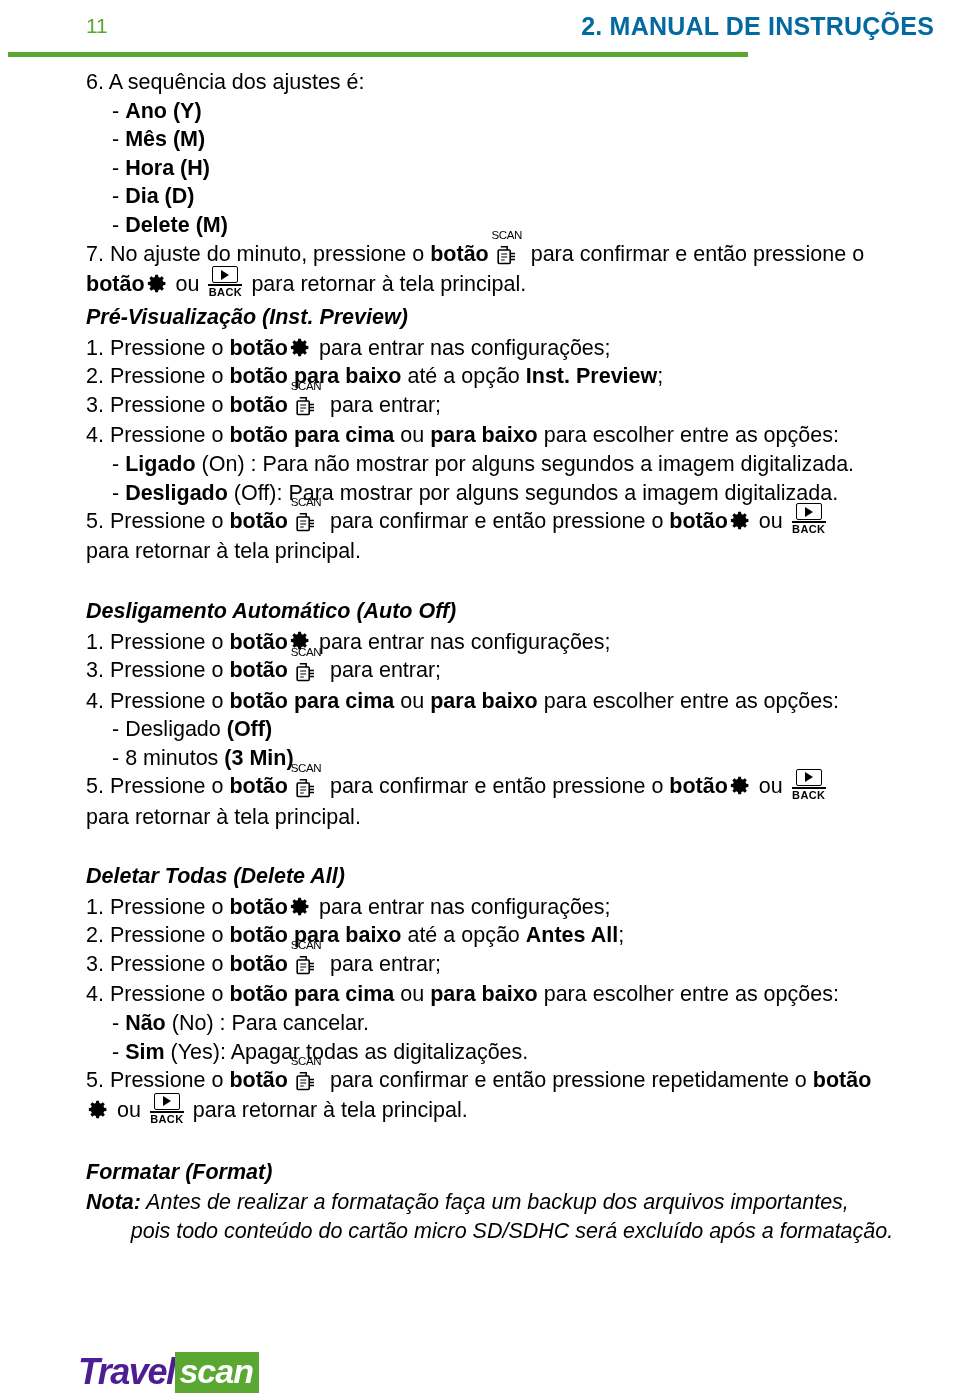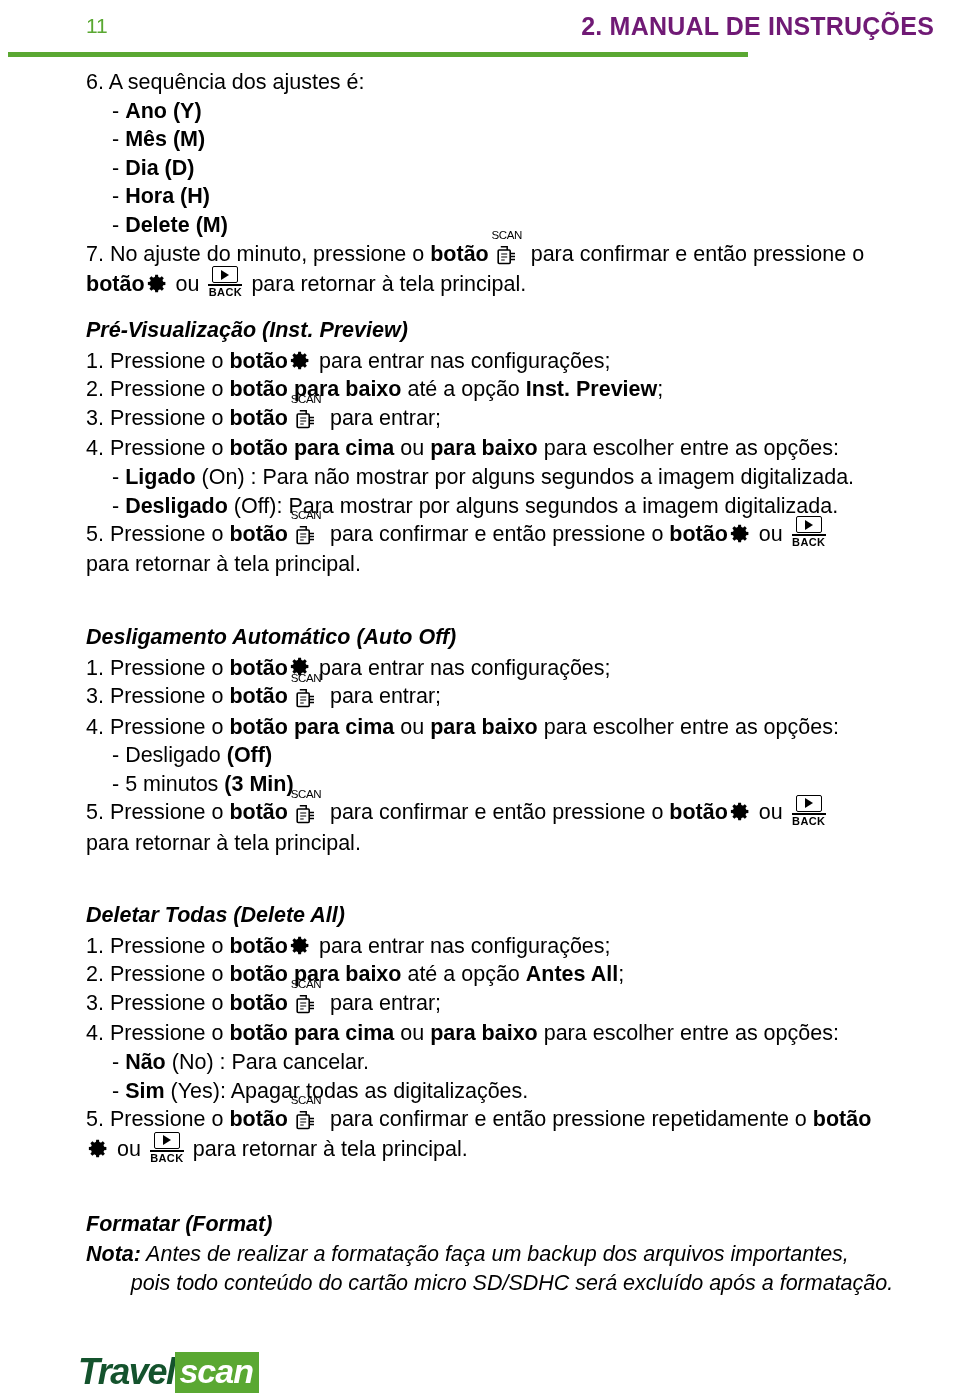--- a/index.html
+++ b/index.html
@@ -35,21 +35,21 @@
     font-size: 21px;
     color: #5aa832;
     font-weight: normal;
   }
   .header-title {
     position: absolute;
     right: 18px;
     top: 4px;
     font-size: 25px;
     font-weight: bold;
-    color: #701a75;
+    color: #0369a1;
     letter-spacing: 0.2px;
   }
   .header-rule {
     position: absolute;
     left: 0;
     top: 44px;
     width: 740px;
     height: 5px;
     background: #5aa832;
   }
@@ -67,21 +67,21 @@
     margin: 0;
     padding: 0;
   }
   .indent2 { padding-left: 26px; }
   b, .b { font-weight: bold; }
 
   .section-title {
     font-style: italic;
     font-weight: bold;
     font-size: 21.5px;
-    margin-top: 16px;
+    margin-top: 3px;
     margin-bottom: 2px;
   }
   .gap-lg { height: 28px; }
 
   
   .icon {
     display: inline-block;
     vertical-align: middle;
     position: relative;
   }
@@ -171,21 +171,21 @@
     bottom: 8px;
     display: flex;
     align-items: center;
     height: 40px;
   }
   .logo-travel {
     font-size: 36px;
     font-weight: bold;
     font-style: italic;
     letter-spacing: -1.5px;
-    color: #14532d;
+    color: #4c1d95;
     font-family: "Liberation Sans", sans-serif;
   }
   .logo-scan {
     font-size: 34px;
     font-weight: bold;
     font-style: italic;
     letter-spacing: -1px;
     color: #ffffff;
     background: #5aa832;
     padding: 0 6px 2px 4px;
@@ -209,24 +209,24 @@
     <div class="line">
       <span>6. A sequência dos ajustes é:</span>
     </div>
     <div class="line indent2">
       <span>- </span><b>Ano (Y)</b>
     </div>
     <div class="line indent2">
       <span>- </span><b>Mês (M)</b>
     </div>
     <div class="line indent2">
+      <span>- </span><b>Hora (H)</b>
+    </div>
+    <div class="line indent2">
       <span>- </span><b>Dia (D)</b>
-    </div>
-    <div class="line indent2">
-      <span>- </span><b>Hora (H)</b>
     </div>
     <div class="line indent2">
       <span>- </span><b>Delete (M)</b>
     </div>
 
     <div class="line">
       <span>7. No ajuste do minuto, pressione o </span><b>botão</b><span class="icon scan"><span class="scan-text">SCAN</span><span class="scan-glyph"><svg width="20" height="19" viewBox="0 0 20 19">
               <rect x="1.2" y="4" width="12" height="13.5" rx="1" fill="none" stroke="#000" stroke-width="1.6"></rect>
               <path d="M13 7.5 h5 M13 10.5 h5 M13 13.5 h5" stroke="#000" stroke-width="1.4" fill="none"></path>
               <path d="M3.8 0.8 h6.4 v3.2" fill="none" stroke="#000" stroke-width="1.5"></path>
@@ -303,21 +303,21 @@
               <path d="M4.2 8 h6 M4.2 11 h6 M4.2 14 h3.5" stroke="#000" stroke-width="1.2"></path>
             </svg></span></span><span> para entrar;</span>
     </div>
     <div class="line">
       <span>4.</span><span> Pressione o </span><b>botão para cima</b><span> ou </span><b>para baixo</b><span> para escolher entre as opções:</span>
     </div>
     <div class="line indent2">
       <span>- </span><span>Desligado </span><b>(Off)</b>
     </div>
     <div class="line indent2">
-      <span>- </span><span>5 minutos </span><b>(3 Min)</b>
+      <span>- </span><span>8 minutos </span><b>(3 Min)</b>
     </div>
     <div class="line">
       <span>5.</span><span> Pressione o </span><b>botão</b><span class="icon scan"><span class="scan-text">SCAN</span><span class="scan-glyph"><svg width="20" height="19" viewBox="0 0 20 19">
               <rect x="1.2" y="4" width="12" height="13.5" rx="1" fill="none" stroke="#000" stroke-width="1.6"></rect>
               <path d="M13 7.5 h5 M13 10.5 h5 M13 13.5 h5" stroke="#000" stroke-width="1.4" fill="none"></path>
               <path d="M3.8 0.8 h6.4 v3.2" fill="none" stroke="#000" stroke-width="1.5"></path>
               <path d="M4.2 8 h6 M4.2 11 h6 M4.2 14 h3.5" stroke="#000" stroke-width="1.2"></path>
             </svg></span></span><span> para confirmar e então pressione o </span><b>botão</b><span class="icon gear"><svg viewBox="0 0 24 24" width="21" height="21">
             <path fill="#000" d="M12 8.2a3.8 3.8 0 100 7.6 3.8 3.8 0 000-7.6zm0 5.9a2.1 2.1 0 110-4.2 2.1 2.1 0 010 4.2z"></path>
             <path fill="#000" d="M21 13.6v-3.2l-2.6-.4a6.9 6.9 0 00-.8-1.9l1.6-2.1-2.3-2.3-2.1 1.6a6.9 6.9 0 00-1.9-.8L12.6 2h-3.2l-.4 2.5c-.7.2-1.3.5-1.9.8L5 3.8 2.7 6.1l1.6 2.1c-.3.6-.6 1.2-.8 1.9L1 10.4v3.2l2.5.4c.2.7.5 1.3.8 1.9l-1.6 2.1 2.3 2.3 2.1-1.6c.6.3 1.2.6 1.9.8l.4 2.5h3.2l.4-2.5c.7-.2 1.3-.5 1.9-.8l2.1 1.6 2.3-2.3-1.6-2.1c.3-.6.6-1.2.8-1.9l2.5-.4z"></path>

